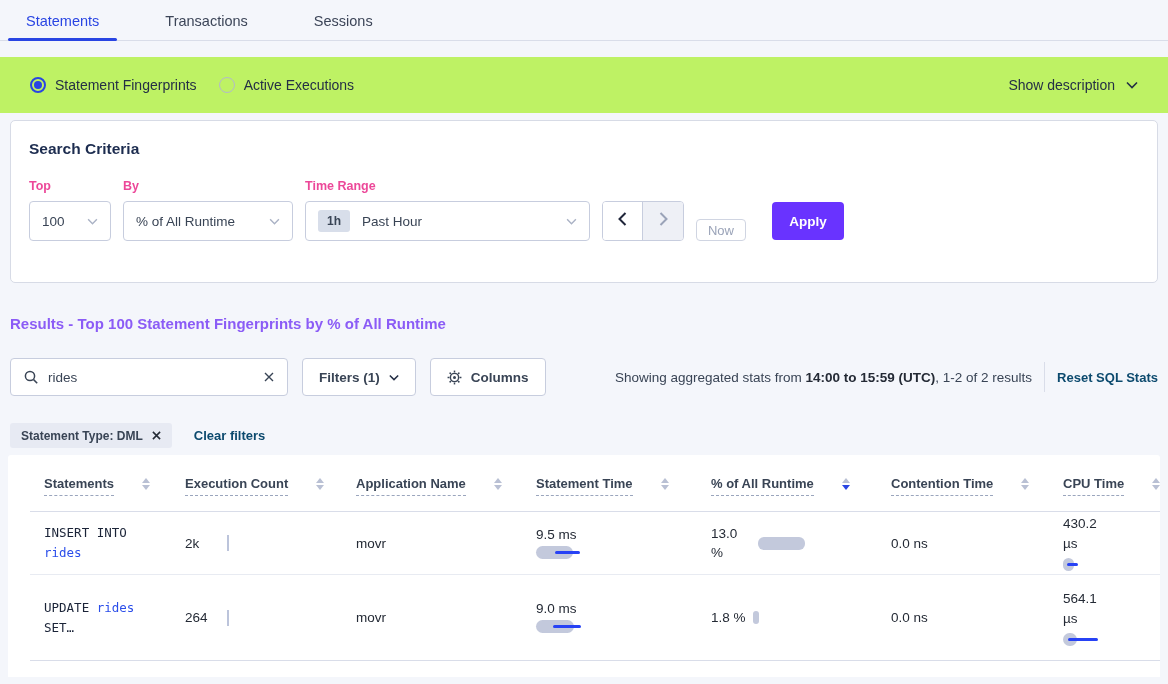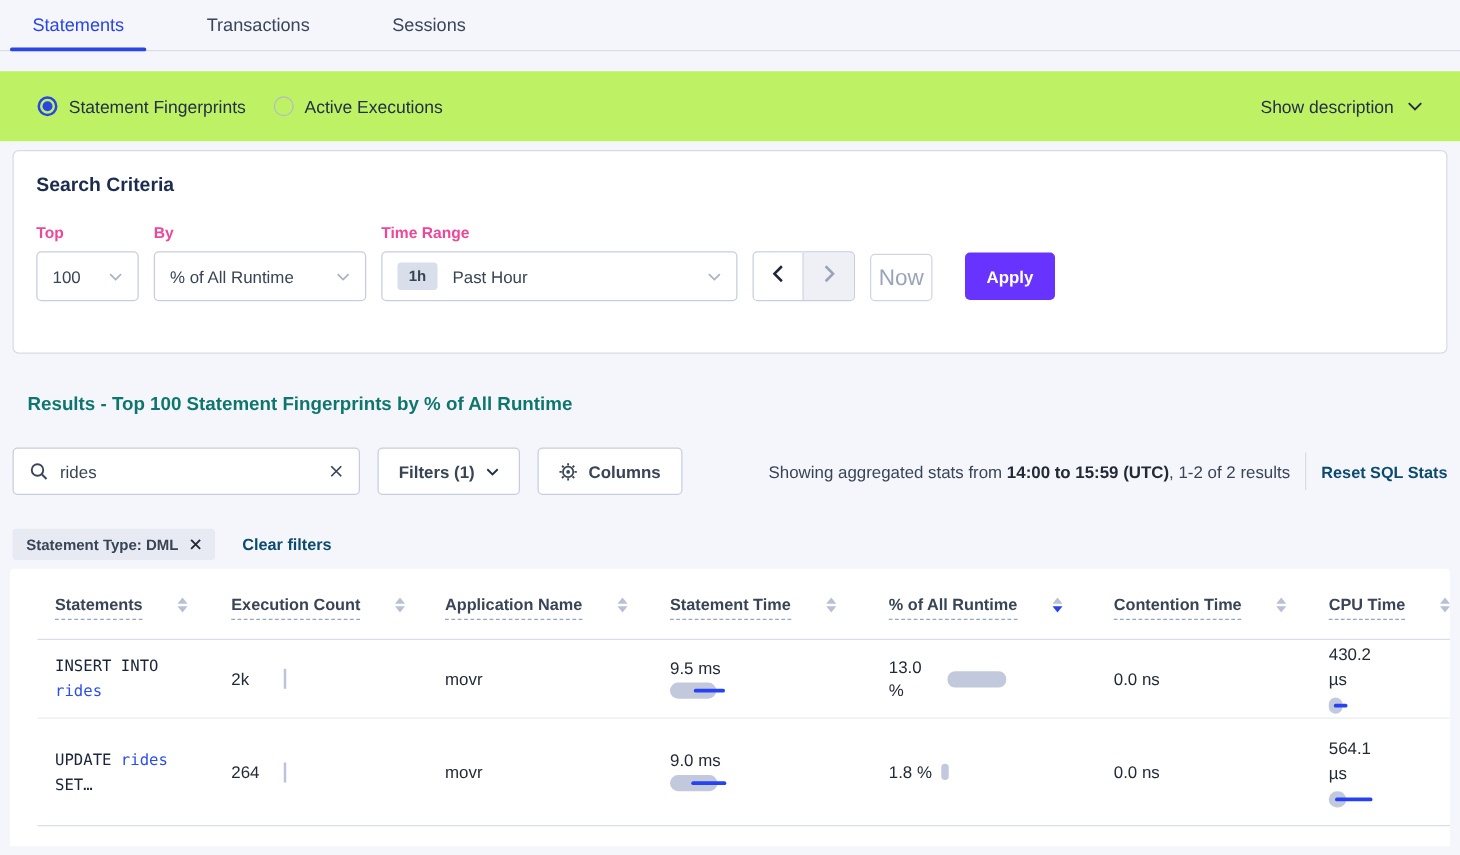--- a/index.html
+++ b/index.html
@@ -33,24 +33,24 @@
   .select { height: 40px; border: 1px solid #c7cdde; border-radius: 4px; background: #fff; display: flex; align-items: center; padding: 0 12px; font-size: 13.5px; color: #394455; cursor: pointer; }
   .select .chev { margin-left: auto; color: #aab2c5; }
   .sel-top { width: 82px; }
   .sel-by { width: 170px; }
   .sel-range { width: 285px; }
   .badge-1h { background: #d8deea; border-radius: 3px; font-size: 12px; font-weight: bold; color: #394455; padding: 4px 9px; margin-right: 12px; }
   .nav-group { display: flex; height: 40px; border: 1px solid #c7cdde; border-radius: 4px; overflow: hidden; }
   .nav-btn { width: 40px; display: flex; align-items: center; justify-content: center; cursor: pointer; }
   .nav-prev { background: #fff; border-right: 1px solid #c7cdde; color: #20263a; }
   .nav-next { background: #eef0f6; color: #9aa3b8; cursor: default; }
-  .now-btn { margin-left: 12px; width: 50px; height: 38px; border: 1px solid #d0d5e2; border-radius: 4px; background: #fff; color: #9aa3b8; font-size: 18px; display: flex; align-items: center; justify-content: center; cursor: pointer; }
+  .now-btn { margin-left: 12px; width: 50px; height: 22px; border: 1px solid #d0d5e2; border-radius: 4px; background: #fff; color: #9aa3b8; font-size: 13px; display: flex; align-items: center; justify-content: center; cursor: pointer; }
   .apply-btn { margin-left: 26px; width: 72px; height: 38px; margin-bottom: 1px; background: #6933ff; border: none; border-radius: 4px; color: #fff; font-weight: bold; font-size: 13.5px; display: flex; align-items: center; justify-content: center; cursor: pointer; }
   
-  .results-heading { margin: 32px 22px 0; font-size: 15px; font-weight: bold; color: #0f766e; }
+  .results-heading { margin: 32px 10px 0; font-size: 15px; font-weight: bold; color: #8b5cf6; }
   .controls-row { margin: 26px 10px 0; display: flex; align-items: center; height: 38px; }
   .searchbox { width: 278px; height: 38px; background: #fff; border: 1px solid #c7cdde; border-radius: 4px; display: flex; align-items: center; padding: 0 13px; gap: 10px; }
   .searchbox input { border: none; outline: none; flex: 1; font-size: 13.5px; color: #394455; font-family: inherit; background: transparent; min-width: 0; }
   .clear-x { color: #394455; cursor: pointer; display: flex; }
   .btn { height: 38px; background: #fff; border: 1px solid #c7cdde; border-radius: 4px; display: flex; align-items: center; gap: 9px; padding: 0 16px; font-size: 13.5px; font-weight: bold; color: #394455; cursor: pointer; }
   .btn-filters { margin-left: 14px; }
   .btn-columns { margin-left: 14px; }
   .status { margin-left: auto; font-size: 13.5px; color: #394455; white-space: nowrap; }
   .status b { color: #242a35; text-align: center; }
   .vdiv { width: 1px; height: 30px; background: #d9dde9; margin: 0 12px; }

